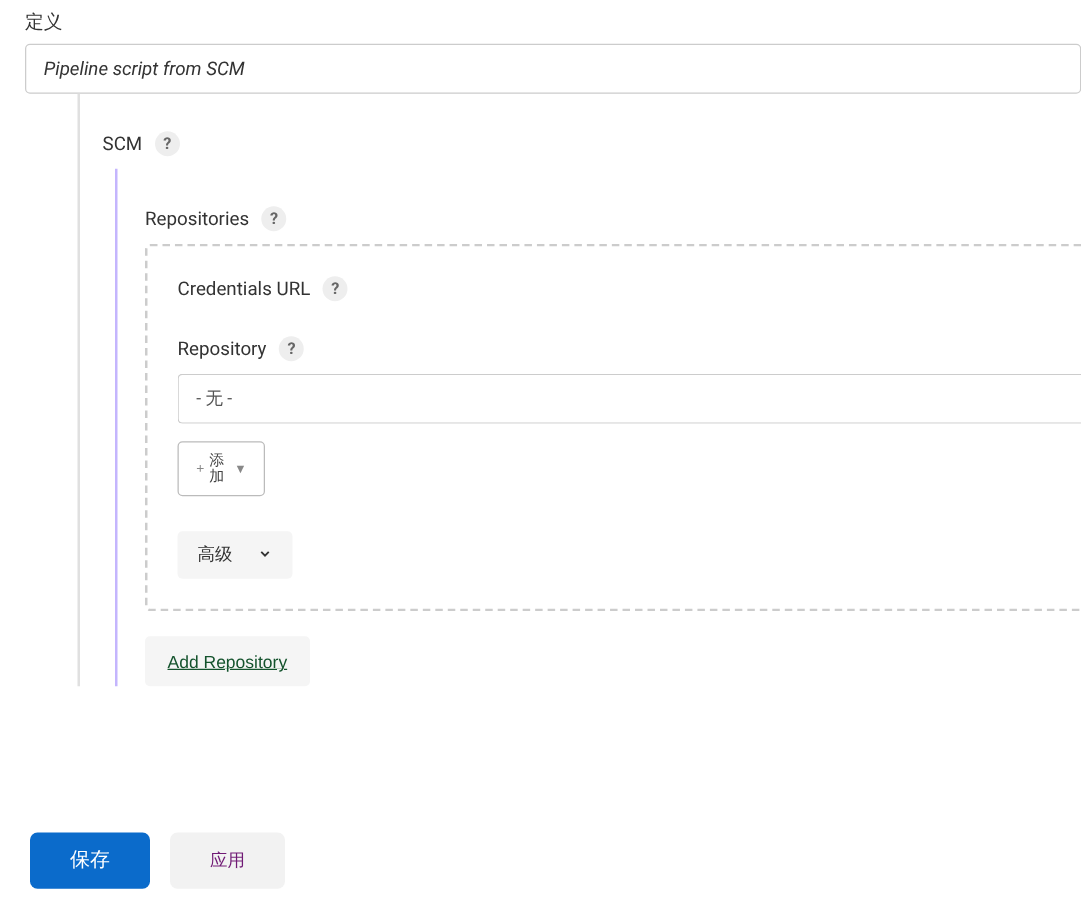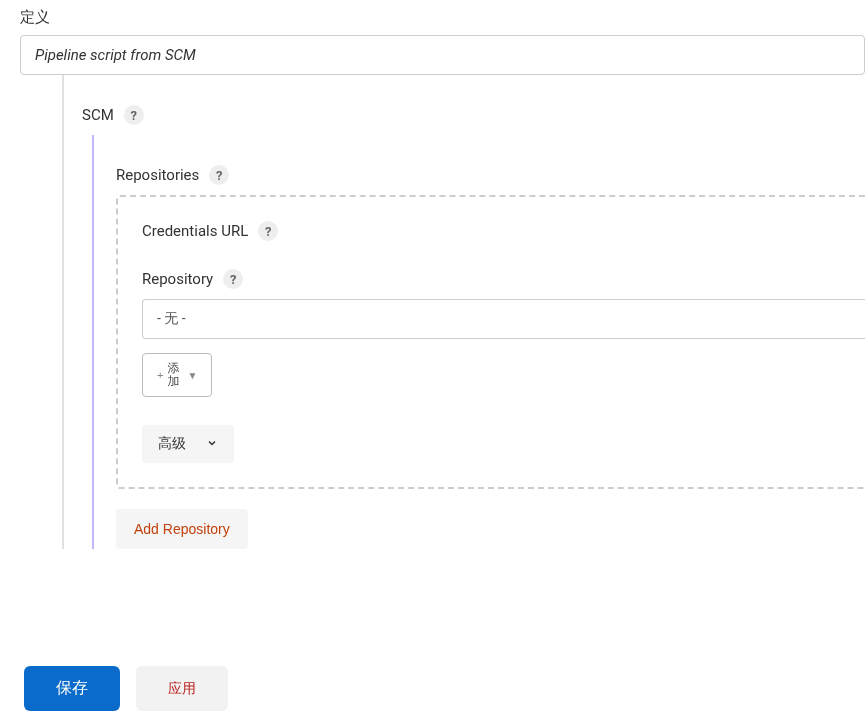--- a/index.html
+++ b/index.html
@@ -145,23 +145,24 @@
     .chevron {
       font-size: 12px;
     }
     .add-repo-btn {
       display: inline-block;
       border: none;
       background: #f5f5f5;
       border-radius: 4px;
       padding: 12px 18px;
       font-size: 14px;
-      color: #c2410c;
+      color: #14532d;
       cursor: pointer;
       margin-top: 20px;
+      text-decoration: underline;
     }
     .footer-bar {
       position: fixed;
       bottom: 0;
       left: 0;
       right: 0;
       background: #fff;
       padding: 12px 24px;
       display: flex;
       gap: 16px;
@@ -171,21 +172,21 @@
       color: #fff;
       border: none;
       border-radius: 6px;
       padding: 12px 32px;
       font-size: 16px;
       font-weight: 500;
       cursor: pointer;
     }
     .btn-secondary {
       background: #f2f2f2;
-      color: #b91c1c;
+      color: #701a75;
       border: none;
       border-radius: 6px;
       padding: 12px 32px;
       font-size: 14px;
       cursor: pointer;
     }
     .content-wrap {
       padding-bottom: 80px;
     }
   </style>

